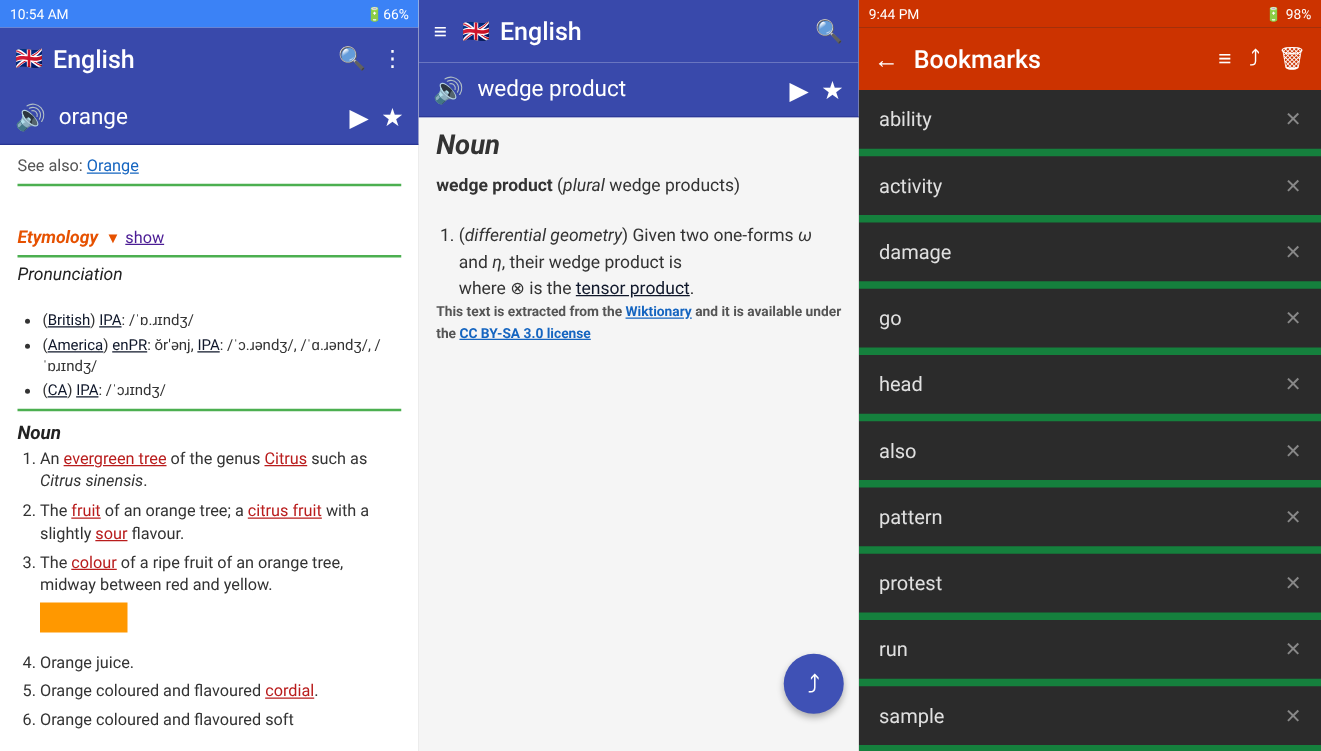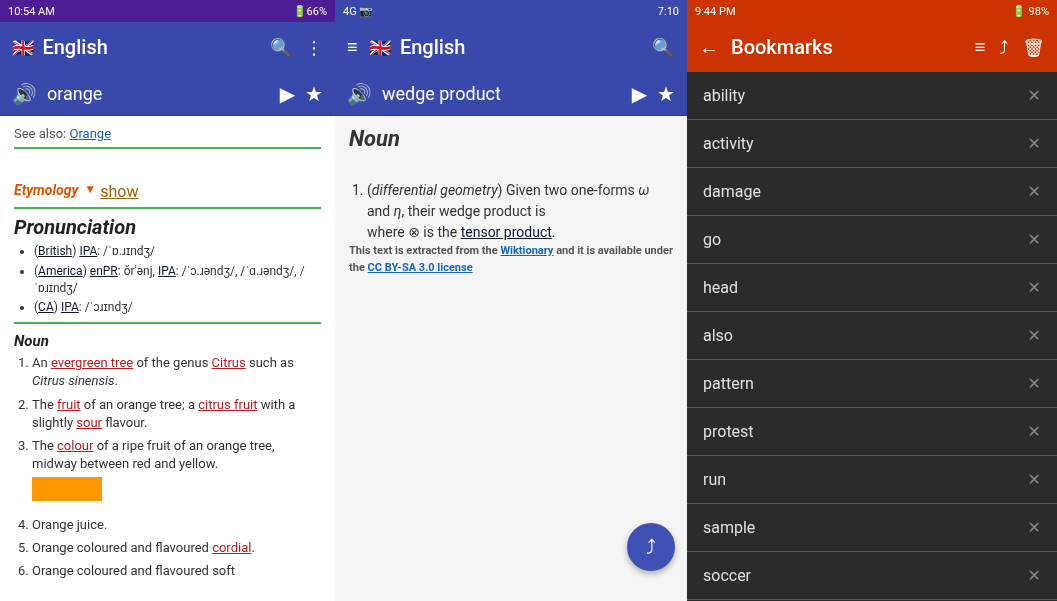--- a/index.html
+++ b/index.html
@@ -25,21 +25,21 @@
     .panel-2 {
       width: 352px;
       background: #fff;
     }
     .panel-3 {
       width: 370px;
       background: #2b2b2b;
     }
 
     .status-bar {
-      background: #4c1d95;
+      background: #3b82f6;
       color: #fff;
       font-size: 11px;
       padding: 3px 8px;
       display: flex;
       justify-content: space-between;
       align-items: center;
       height: 22px;
     }
     .status-bar-orange {
       background: #cc3300;
@@ -124,56 +124,57 @@
     }
 
     .divider {
       border: none;
       border-top: 2px solid #4caf50;
       margin: 6px 0;
     }
 
     .etymology-row {
       display: flex;
+      align-items: center;
       margin-bottom: 4px;
       margin-top: 33px;
     }
     .etymology-label {
       font-weight: bold;
       font-style: italic;
       color: #e65100;
       font-size: 14px;
       margin-right: 6px;
     }
     .etymology-arrow {
       color: #e65100;
       font-size: 12px;
       margin-right: 4px;
     }
     .etymology-show {
-      color: #a16207;
-      font-size: 16px;
+      color: #4c1d95;
+      font-size: 13px;
       text-decoration: underline;
       cursor: pointer;
     }
 
     .section-title {
       font-weight: bold;
       font-style: italic;
       font-size: 15px;
       color: #222;
       margin: 8px 0 4px 0;
     }
 
     .pronunciation-section .label {
-      font-weight: bold;
+      font-weight: normal;
       font-style: italic;
-      font-size: 20px;
+      font-size: 14px;
       color: #222;
-      margin-bottom: 4px;
+      margin-bottom: 20px;
     }
 
     .pron-list {
       list-style: disc;
       padding-left: 20px;
       font-size: 12px;
       color: #333;
     }
     .pron-list li {
       margin-bottom: 3px;
@@ -276,21 +277,21 @@
       flex: 1;
       overflow-y: auto;
       background: #2b2b2b;
     }
 
     .bookmark-item {
       display: flex;
       align-items: center;
       justify-content: space-between;
       padding: 14px 16px;
-      border-bottom: 1px solid #15803d;
+      border-bottom: 6px solid #15803d;
       color: #e0e0e0;
       font-size: 16px;
     }
     .bookmark-item .close-icon {
       color: #888;
       font-size: 16px;
       cursor: pointer;
     }
 
     .hamburger-icon {
@@ -375,38 +376,38 @@
         <span class="orange-swatch"></span>
       </li>
       <li>Orange juice.</li>
       <li>Orange coloured and flavoured <a class="noun-link">cordial</a>.</li>
       <li>Orange coloured and flavoured soft</li>
     </ol>
   </div>
 </div>
 
 <div class="panel panel-2 panel-2-wrapper">
-  <div class="status-bar status-bar-2">
-    <span>4G 📷</span>
-    <span>7:10</span>
-  </div>
   <div class="app-bar">
     <span class="hamburger-icon">≡</span>
     <span class="flag-icon">🇬🇧</span>
     <span class="title">English</span>
     <span class="icon-btn">🔍</span>
   </div>
   <div class="word-bar">
     <span class="speaker">🔊</span>
     <span class="word-text">wedge product</span>
     <span class="play-btn">▶</span>
     <span class="star-btn">★</span>
   </div>
   <div class="content">
     <div class="noun-heading">Noun</div>
+    <p style="font-size:14px; color:#333; line-height:1.5;">
+      <strong><span>wedge product</span></strong>
+      (<em>plural</em> wedge products)
+    </p>
     <br>
     <ol style="padding-left:18px; font-size:14px; color:#333; line-height:1.5;">
       <li>
         (<em>differential geometry</em>) Given two one-forms <em>ω</em> and <em>η</em>, their wedge product is
         <p style="font-size:14px;">
           where ⊗ is the <a class="tensor-link">tensor product</a>.
         </p>
       </li>
     </ol>
     <div class="footer-text">

